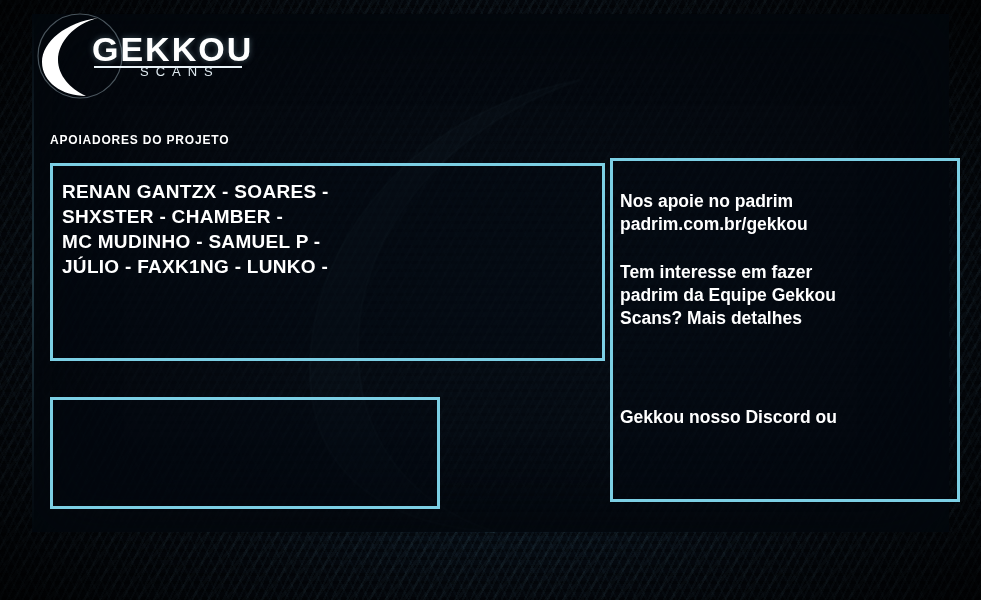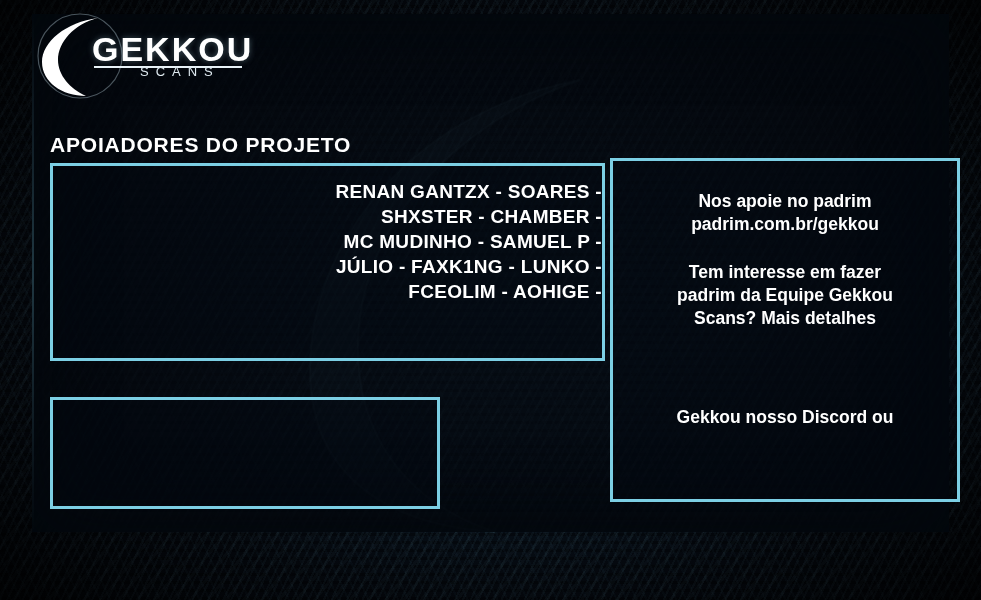--- a/index.html
+++ b/index.html
@@ -121,21 +121,21 @@
     height: 2px;
     background: #e8f2f7;
   }
 
   
   .heading-supporters {
     position: absolute;
     left: 50px;
     top: 133px;
     color: #ffffff;
-    font-size: 21px;
+    font-size: 12px;
     font-weight: bold;
     letter-spacing: 0.8px;
   }
 
   .box {
     position: absolute;
     border: 3px solid #7ccfe4;
     box-sizing: border-box;
     background: rgba(4,9,16,0.35);
   }
@@ -146,21 +146,20 @@
   .supporters-text {
     position: absolute;
     left: 62px;
     top: 179px;
     width: 540px;
     color: #ffffff;
     font-size: 19px;
     font-weight: bold;
     line-height: 25px;
     letter-spacing: 0.3px;
-    text-align: right;
   }
   .supporters-text div { white-space: nowrap; }
 
   .links-text {
     position: absolute;
     left: 62px;
     top: 412px;
     width: 380px;
     color: #ffffff;
     font-size: 19px;
@@ -169,21 +168,20 @@
   }
 
   .info-block {
     position: absolute;
     width: 330px;
     left: 620px;
     color: #ffffff;
     font-size: 17.5px;
     font-weight: bold;
     line-height: 23px;
-    text-align: center;
   }
   .info-1 { top: 190px; }
   .info-2 { top: 261px; }
   .info-3 { top: 406px; }
 
   .no-select { user-select: none; }
 </style>
 </head>
 <body>
 
@@ -229,21 +227,20 @@
     <div class="logo-sub">SCANS</div>
   </div>
 
   <div class="heading-supporters no-select">APOIADORES DO PROJETO</div>
   <div class="box box-supporters"></div>
   <div class="supporters-text no-select">
     <div>RENAN GANTZX - SOARES -</div>
     <div>SHXSTER - CHAMBER -</div>
     <div>MC MUDINHO - SAMUEL P -</div>
     <div>JÚLIO - FAXK1NG - LUNKO -</div>
-    <div>FCEOLIM - AOHIGE -</div>
   </div>
 
   <div class="box box-links"></div>
 
   <div class="box box-info"></div>
 
   <div class="info-block info-1 no-select">
     <div>Nos apoie no padrim</div>
     <div>padrim.com.br/gekkou</div>
   </div>

